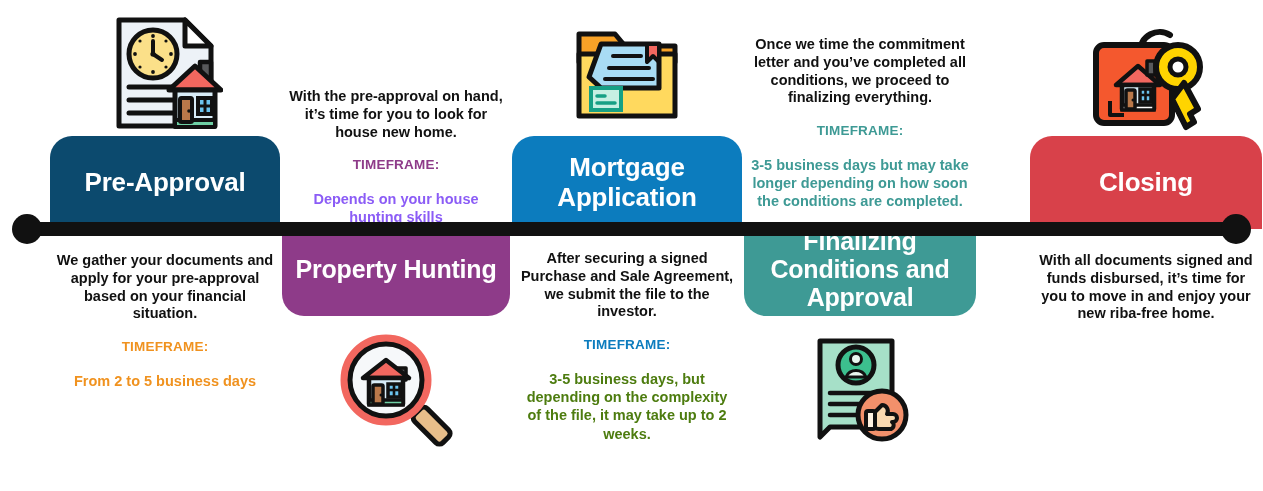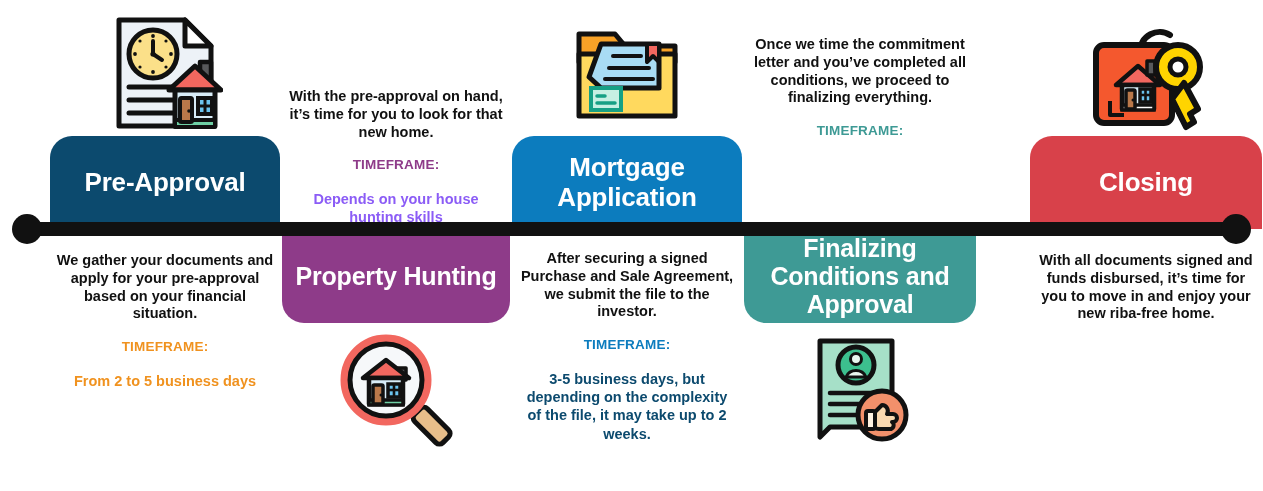--- a/index.html
+++ b/index.html
@@ -47,21 +47,21 @@
     justify-content:center;
     text-align:center;
     z-index:3;
   }
   .plate.above{
     bottom:262px;         
     top:136px;
     border-radius:22px 22px 0 0;
   }
   .plate.below{
-    top:229px;
+    top:222px;
     height:94px;
     border-radius:0 0 22px 22px;
   }
   .plate-label{
     color:#ffffff;
     font-weight:bold;
     font-size:25px;
     line-height:1.12;
     letter-spacing:-0.2px;
     padding:0 8px;
@@ -165,21 +165,21 @@
       <div class="tf-wrap">
         <p class="tf-title" style="color:#F0921F;">TIMEFRAME:</p>
         <p class="tf-body" style="color:#F0921F;">From 2 to 5 business days</p>
       </div>
     </div>
   </div>
 
   <div class="stage" id="s2" style="left:282px;width:228px;">
 
     <div class="textblock" style="top:88px;">
-      <p class="desc">With the pre-approval on hand, it’s time for you to look for that new home.</p>
+      <p class="desc">With the pre-approval on hand, it’s time for you to look for house new home.</p>
       <div class="tf-wrap">
         <p class="tf-title" style="color:#8E3B89;">TIMEFRAME:</p>
         <p class="tf-body" style="color:#8b5cf6;">Depends on your house hunting skills</p>
       </div>
     </div>
 
     <div class="plate below" style="background:#8E3B89;height:94px;">
       <span class="plate-label">Property Hunting</span>
     </div>
 
@@ -228,31 +228,32 @@
     </div>
 
     <div class="plate above" style="background:#0C7CBE;">
       <span class="plate-label">Mortgage Application</span>
     </div>
 
     <div class="textblock" style="top:250px;">
       <p class="desc">After securing a signed Purchase and Sale Agreement, we submit the file to the investor.</p>
       <div class="tf-wrap">
         <p class="tf-title" style="color:#0C7CBE;">TIMEFRAME:</p>
-        <p class="tf-body" style="color:#0c4a6e;margin-top:13px;">3-5 business days, but depending on the complexity of the file, it may take up to 2 weeks.</p>
+        <p class="tf-body" style="color:#4d7c0f;margin-top:13px;">3-5 business days, but depending on the complexity of the file, it may take up to 2 weeks.</p>
       </div>
     </div>
   </div>
 
   <div class="stage" id="s4" style="left:744px;width:232px;">
 
     <div class="textblock" style="top:36px;">
       <p class="desc">Once we time the commitment letter and you’ve completed all conditions, we proceed to finalizing everything.</p>
       <div class="tf-wrap">
         <p class="tf-title" style="color:#3E9A95;">TIMEFRAME:</p>
+        <p class="tf-body" style="color:#3E9A95;">3-5 business days but may take longer depending on how soon the conditions are completed.</p>
       </div>
     </div>
 
     <div class="plate below" style="background:#3E9A95;height:94px;">
       <span class="plate-label">Finalizing Conditions and Approval</span>
     </div>
 
     <div class="icon-slot" style="top:332px;height:114px;">
       <svg width="108" height="112" viewBox="0 0 108 112">
         <path d="M14 8 h72 v86 h-62 l-10 10 z" fill="#A6E0C8" stroke="#111" stroke-width="5" stroke-linejoin="round"></path>

